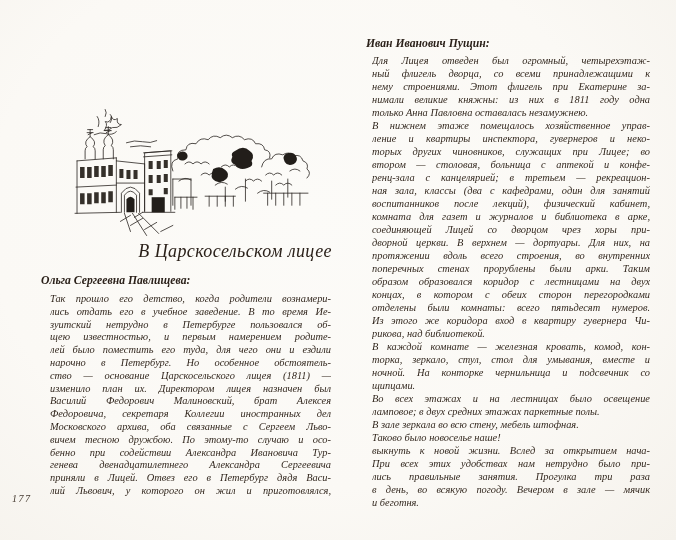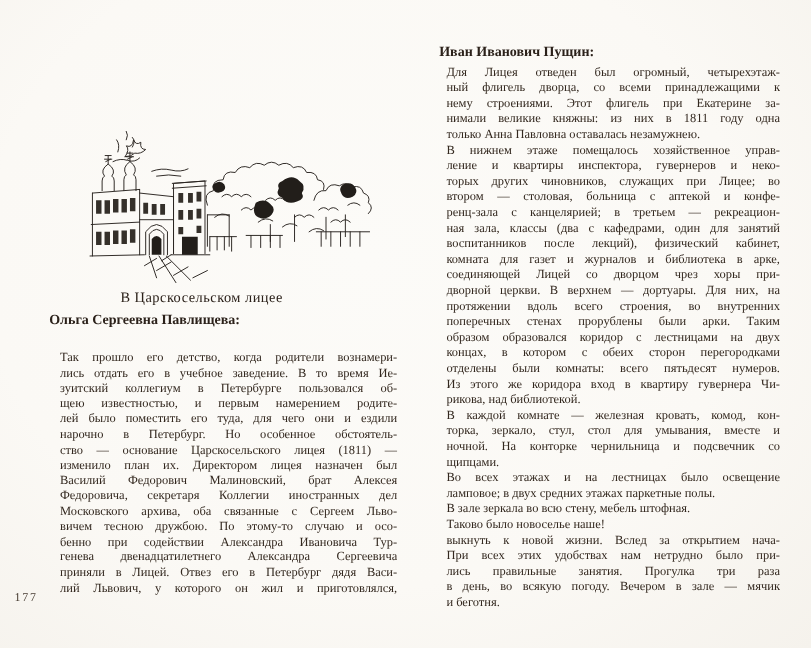--- a/index.html
+++ b/index.html
@@ -2,33 +2,33 @@
 <html><head>
 <meta charset="utf-8">
 <style>
   html,body { margin:0; padding:0; background:#e9e7e2; }
   .spread {
     position:relative; width:676px; height:540px; overflow:hidden;
     background: radial-gradient(ellipse at 45% 40%, #fcfbf8 0%, #fbf9f5 60%, #f5f2ec 100%);
     font-family: "Liberation Serif", "DejaVu Serif", serif;
     color:#2e241c;
   }
-  .page { position:absolute; top:0; height:416px; width:338px; }
+  .page { position:absolute; top:0; height:416px; width:338px;font-style:italic; }
   .page.left  { left:0; }
   .page.right { left:338px; }
 
   .illustration { position:absolute; left:74px; top:108px; width:236px; height:132px; }
   .illustration svg { width:100%; height:100%; }
 
   .chapter-heading {
-    position:absolute; left:20px; top:241px; width:296px;
-    text-align:center; font-size:12px; letter-spacing:0.4px; color:#2b211a;
+    position:absolute; left:36px; top:241px; width:296px;
+    text-align:right; font-size:18px; letter-spacing:0.4px; color:#2b211a;
   }
   .speaker { font-weight:bold; font-size:11.7px; color:#2b211a; white-space:nowrap; }
-  .speaker.lp { position:absolute; left:41px; top:260px; }
+  .speaker.lp { position:absolute; left:41px; top:274px; }
   .speaker.rp { position:absolute; left:28px; top:37px;  }
 
   .quote { font-size:10.4px; color:#33281f; }
   .quote.lp { position:absolute; left:50px; top:293px; width:281px; }
   .quote.rp { position:absolute; left:34px; top:54px;  width:278px; }
 
   .qline { text-align:justify; text-align-last:justify; overflow:hidden; white-space:nowrap; }
   .qline.last { text-align-last:left; }
   .quote.lp .qline { height:12.8px; line-height:12.8px; }
   .quote.rp .qline { height:13px;   line-height:13px;   }
@@ -97,21 +97,21 @@
       </svg>
     </div>
 
     <div class="chapter-heading">В Царскосельском лицее</div>
 
     <div class="speaker lp">Ольга Сергеевна Павлищева:</div>
 
     <div class="quote lp">
         <div class="qline">Так прошло его детство, когда родители вознамери-</div>
         <div class="qline">лись отдать его в учебное заведение. В то время Ие-</div>
-        <div class="qline">зуитский коллегиум в Петербурге пользовался об-</div>
+        <div class="qline">зуитский нетрудно в Петербурге пользовался об-</div>
         <div class="qline">щею известностью, и первым намерением родите-</div>
         <div class="qline">лей было поместить его туда, для чего они и ездили</div>
         <div class="qline">нарочно в Петербург. Но особенное обстоятель-</div>
         <div class="qline">ство — основание Царскосельского лицея (1811) —</div>
         <div class="qline">изменило план их. Директором лицея назначен был</div>
         <div class="qline">Василий Федорович Малиновский, брат Алексея</div>
         <div class="qline">Федоровича, секретаря Коллегии иностранных дел</div>
         <div class="qline">Московского архива, оба связанные с Сергеем Льво-</div>
         <div class="qline">вичем тесною дружбою. По этому-то случаю и осо-</div>
         <div class="qline">бенно при содействии Александра Ивановича Тур-</div>

